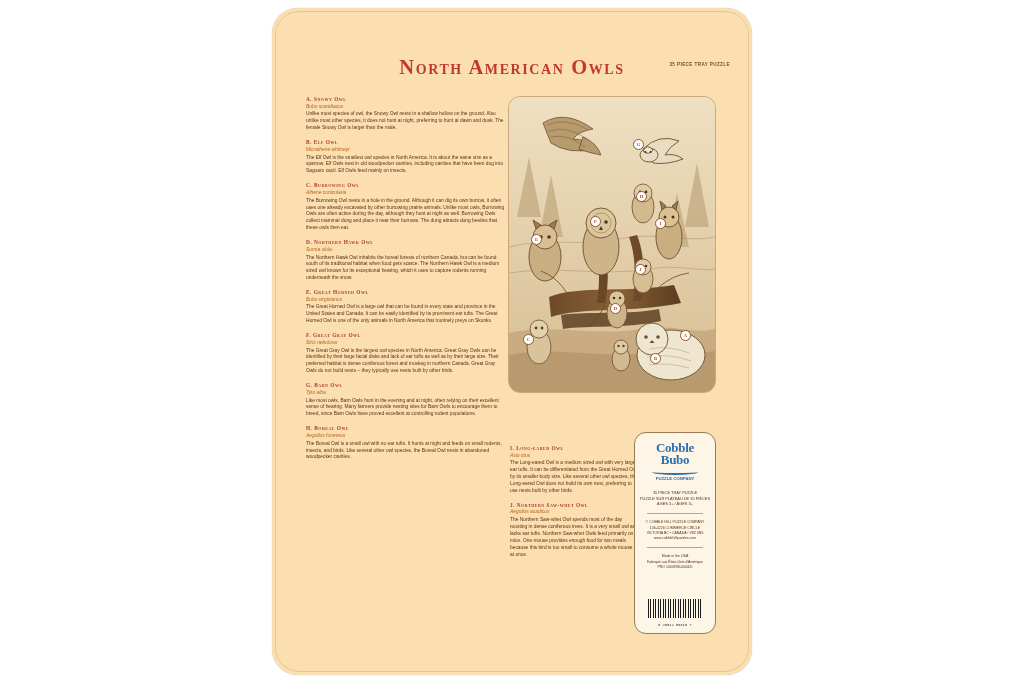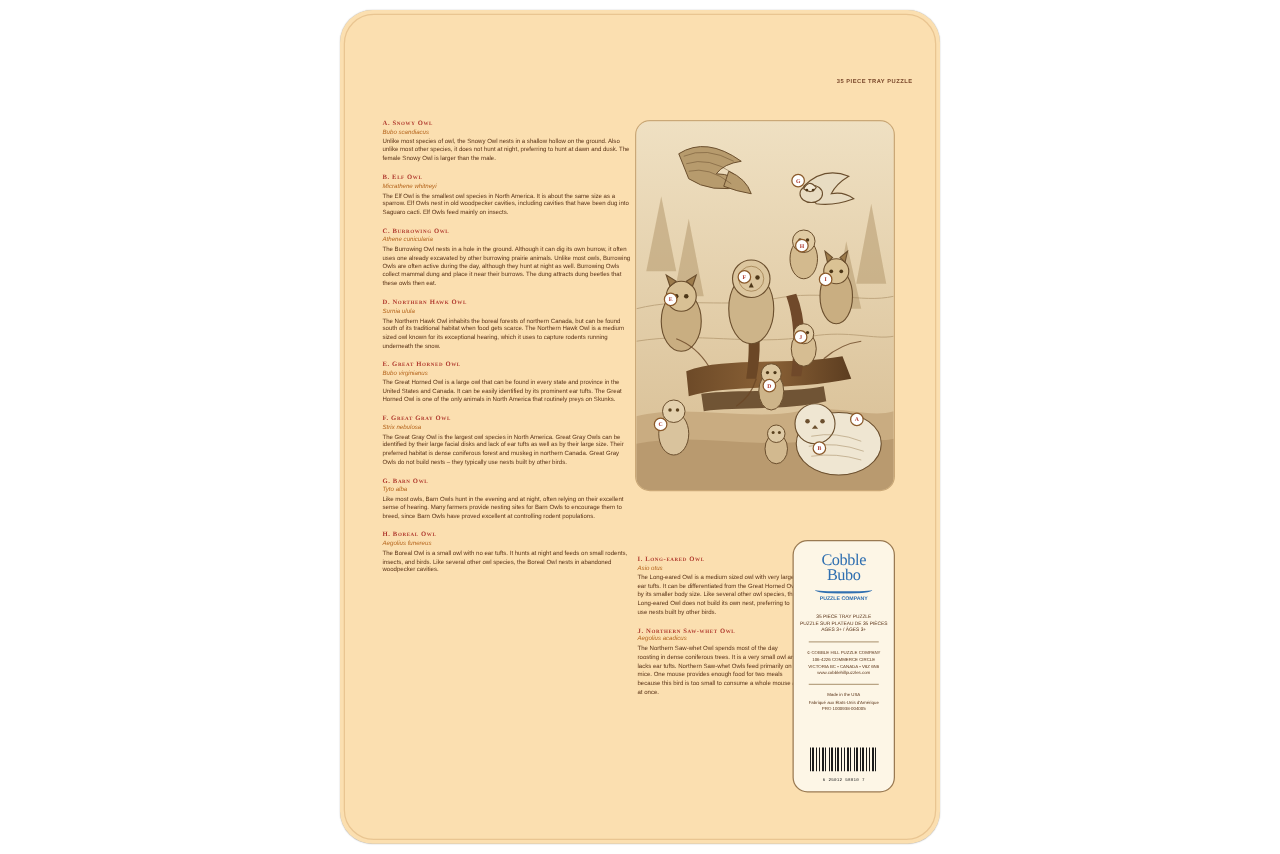--- a/index.html
+++ b/index.html
@@ -137,21 +137,21 @@
     background: #fdf6e6;
     border: 1px solid #9a7a52;
     border-radius: 12px;
     text-align: center;
     overflow: hidden;
   }
   .brand-logo {
     margin-top: 9px;
     color: #2f6fb0;
     font-family: "Liberation Serif", serif;
-    font-weight: normal;
+    font-weight: bold;
     font-size: 13px;
     line-height: 0.95;
     letter-spacing: -0.3px;
   }
   .brand-logo .l2 { font-size: 13px; }
   .brand-sub {
     color: #2f6fb0;
     font-size: 4.2px;
     font-weight: bold;
     margin-top: 1px;
@@ -207,20 +207,21 @@
   }
 </style>
 </head>
 <body>
 
 <div id="page">
 
   <div class="box">
     <div class="box-inner-edge"></div>
 
+    <div class="title">North American Owls</div>
     <div class="piece-count">35 PIECE TRAY PUZZLE</div>
 
     <div class="col col-left">
 
       <div class="entry">
         <div class="name">A.  Snowy Owl</div>
         <div class="latin">Bubo scandiacus</div>
         <div class="body">Unlike most species of owl, the Snowy Owl nests in a shallow hollow on the ground. Also unlike most other species, it does not hunt at night, preferring to hunt at dawn and dusk. The female Snowy Owl is larger than the male.</div>
       </div>
 

